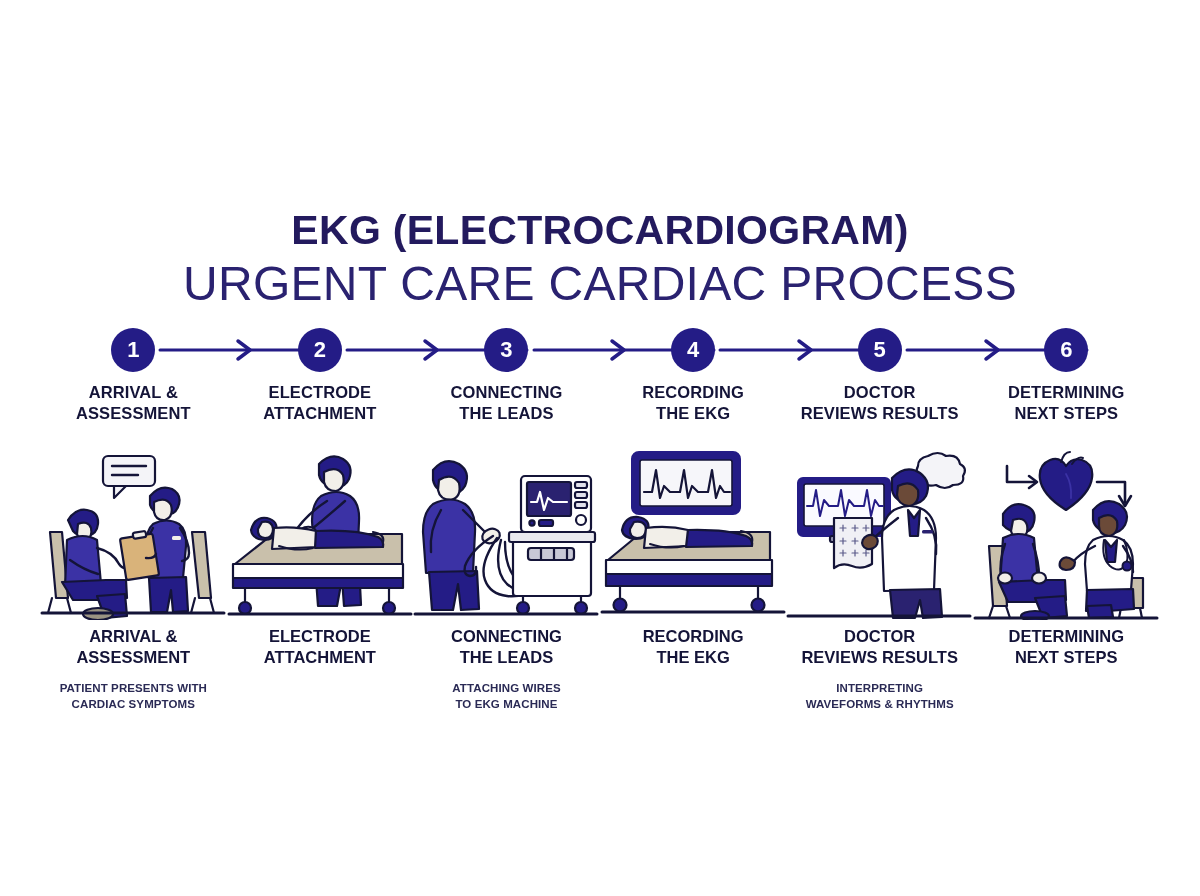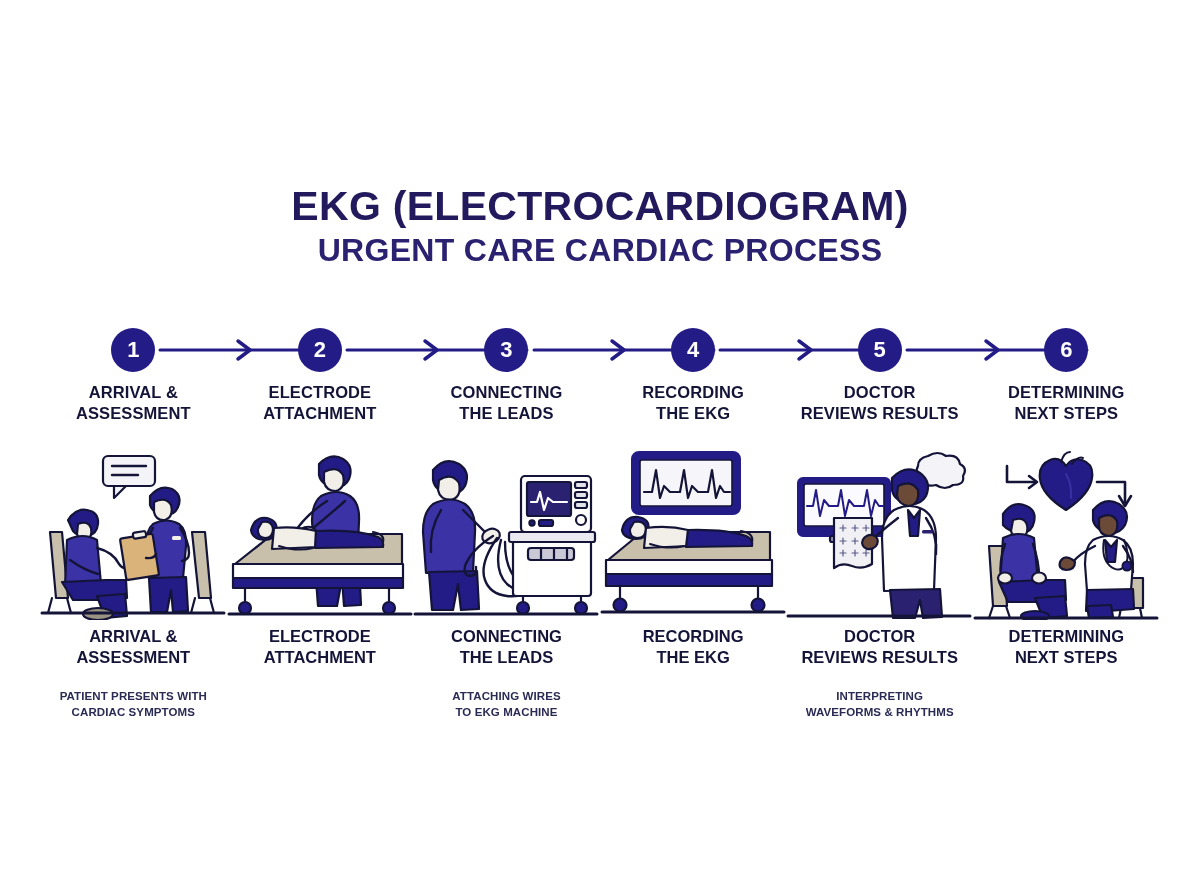--- a/index.html
+++ b/index.html
@@ -16,35 +16,35 @@
 
   .canvas {
     position: absolute;
     left: 0; top: 0;
     width: 1200px; height: 896px;
   }
 
   
   .title-block {
     position: absolute;
-    left: 0; top: 184px;
+    left: 0; top: 208px;
     width: 1200px;
     text-align: center;
   }
   .title-line1 {
     font-size: 41px;
     font-weight: bold;
     letter-spacing: 0.3px;
     color: #231a5e;
     line-height: 1.12;
     white-space: nowrap;
   }
   .title-line2 {
-    font-size: 32px;
-    font-weight: bold;
+    font-size: 48px;
+    font-weight: normal;
     letter-spacing: 0.3px;
     color: #2a2270;
     line-height: 1.15;
     white-space: nowrap;
     margin-top: 2px;
   }
 
   
   .timeline {
     position: absolute;
@@ -127,21 +127,21 @@
     box-sizing: border-box;
   }
   .cap-title {
     font-size: 16.5px;
     font-weight: bold;
     line-height: 1.3;
     color: #141438;
     white-space: pre-line;
   }
   .cap-sub {
-    margin-top: 20px;
+    margin-top: 12px;
     font-size: 11.5px;
     font-weight: bold;
     line-height: 1.38;
     color: #2a2a55;
     letter-spacing: 0.1px;
     white-space: pre-line;
   }
 </style>
 </head>
 <body>

